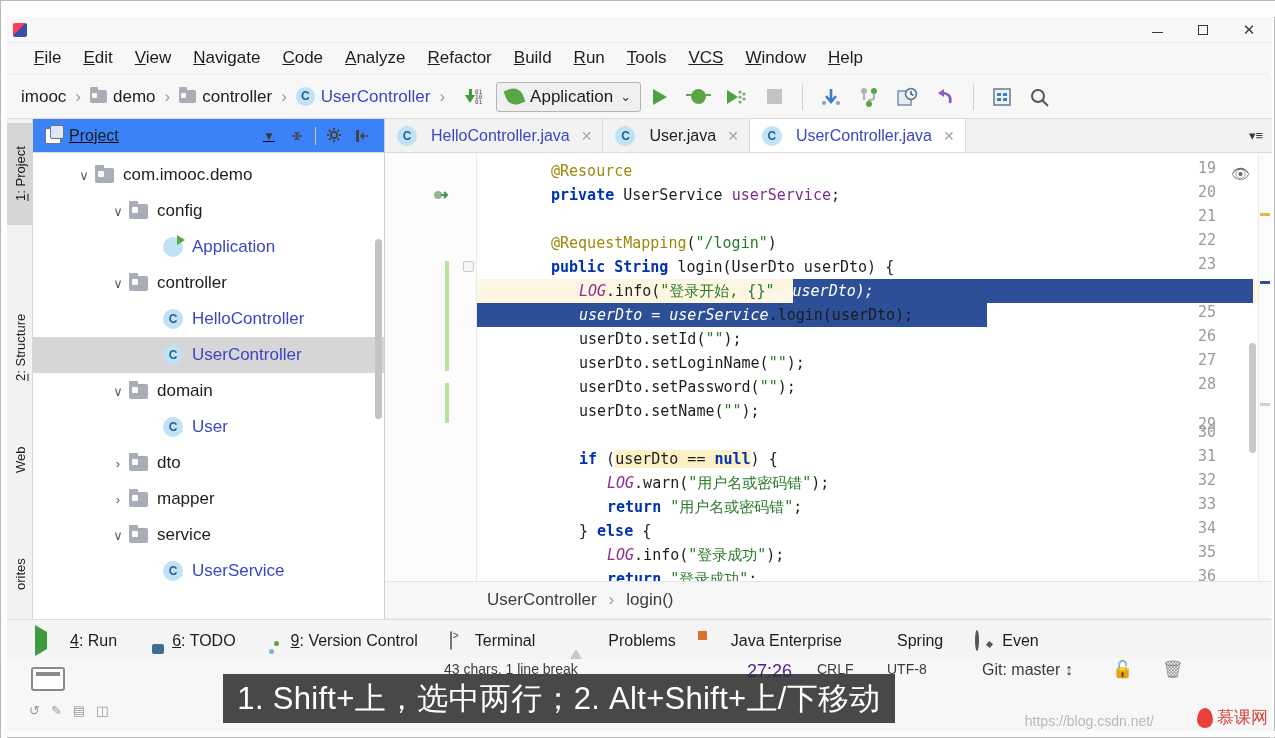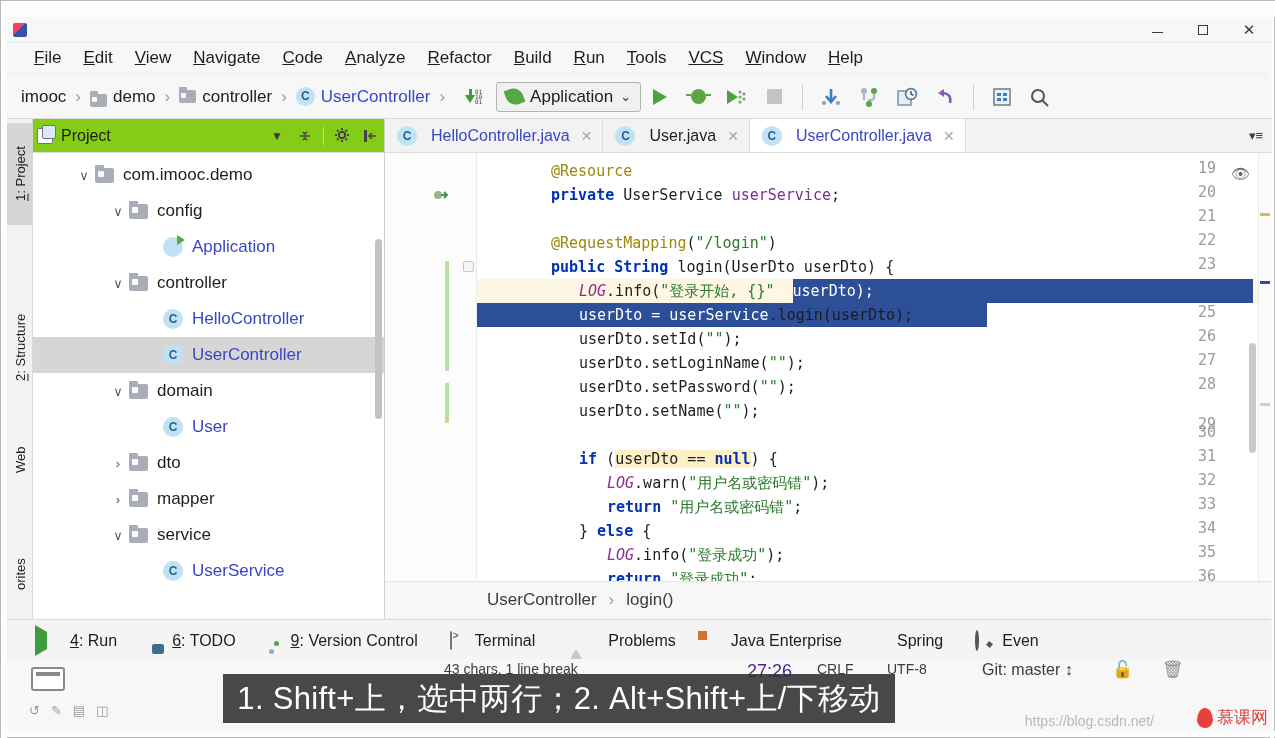--- a/index.html
+++ b/index.html
@@ -137,22 +137,22 @@
   }
   .vtab.active { background:#d6d6d6; }
   .vtab .u { text-decoration:underline; }
 
   
   .project-panel {
     position:absolute; left:32px; top:118px; width:352px; height:500px;
     background:#ffffff; border-right:1px solid #cfcfcf;
   }
   .pp-header {
-    height:34px; display:flex; align-items:center; padding:0 4px;
-    background:#84cc16; border-bottom:1px solid #dcdcdc;
+    height:34px; display:flex; align-items:center; padding:0 12px;
+    background:#3b82f6; border-bottom:1px solid #dcdcdc;text-decoration:underline;
   }
   .pp-title { font-size:16px; color:#1d1d1d; margin-left:8px; }
   .pp-actions { margin-left:auto; display:flex; align-items:center; gap:8px; color:#3a3a3a; }
   .pp-ico { width:20px; height:20px; display:flex;align-items:center;justify-content:center; font-size:12px;}
   .pp-vsep { width:1px; height:18px; background:#cbcbcb; }
   .doc-ico {
     width:16px; height:16px; border:1.5px solid #6a7485; border-radius:2px; position:relative;
     background:#fff;
   }
   .doc-ico:after {
@@ -232,21 +232,21 @@
   }
   .cline { position:absolute; left:0; height:24px; white-space:pre; }
   .kw  { color:#0033b3; font-weight:bold; }
   .ann { color:#9e880d; }
   .str { color:#2a7a2a; }
   .fld { color:#7a2c8f; }
   .sfld{ color:#8f2c8f; font-style:italic; }
   .sel-row {
     position:absolute; left:0; height:24px; background:#2c4f97;
   }
-  .sel-text { color:#ffffff; }
+  .sel-text { color:#ffffff;font-style:italic; }
   .caretline { position:absolute; left:0; height:24px; background:#fdf6e3; }
   .hl-soft { background:#fdf0c4; }
   .fold-mark {
     position:absolute; width:11px; height:11px; border:1px solid #c8c8c8;
     background:#f5f5f5; border-radius:2px;
   }
   .right-gutter {
     position:absolute; right:0; top:0; width:14px; height:428px; background:#fbfbfb;
     border-left:1px solid #ececec;
   }
@@ -378,21 +378,21 @@
       <div class="menu-item"><span class="mn">W</span>indow</div>
       <div class="menu-item"><span class="mn">H</span>elp</div>
     </div>
 
   <div class="toolbar">
     <div class="crumb" id="nav-crumb">
         <span style="display: flex; align-items: center;">
           <span class="">imooc</span>
         </span>
         <span class="crumb-sep">›</span>
-        <span style="display: flex; align-items: flex-end;">
+        <span style="display: flex; align-items: center;">
           <span class="folder-ico"></span>
           <span class="">demo</span>
         </span>
         <span class="crumb-sep">›</span>
         <span style="display: flex; align-items: center;">
           <span class="folder-ico"></span>
           <span class="">controller</span>
         </span>
         <span class="crumb-sep">›</span>
         <span style="display: flex; align-items: center;">

